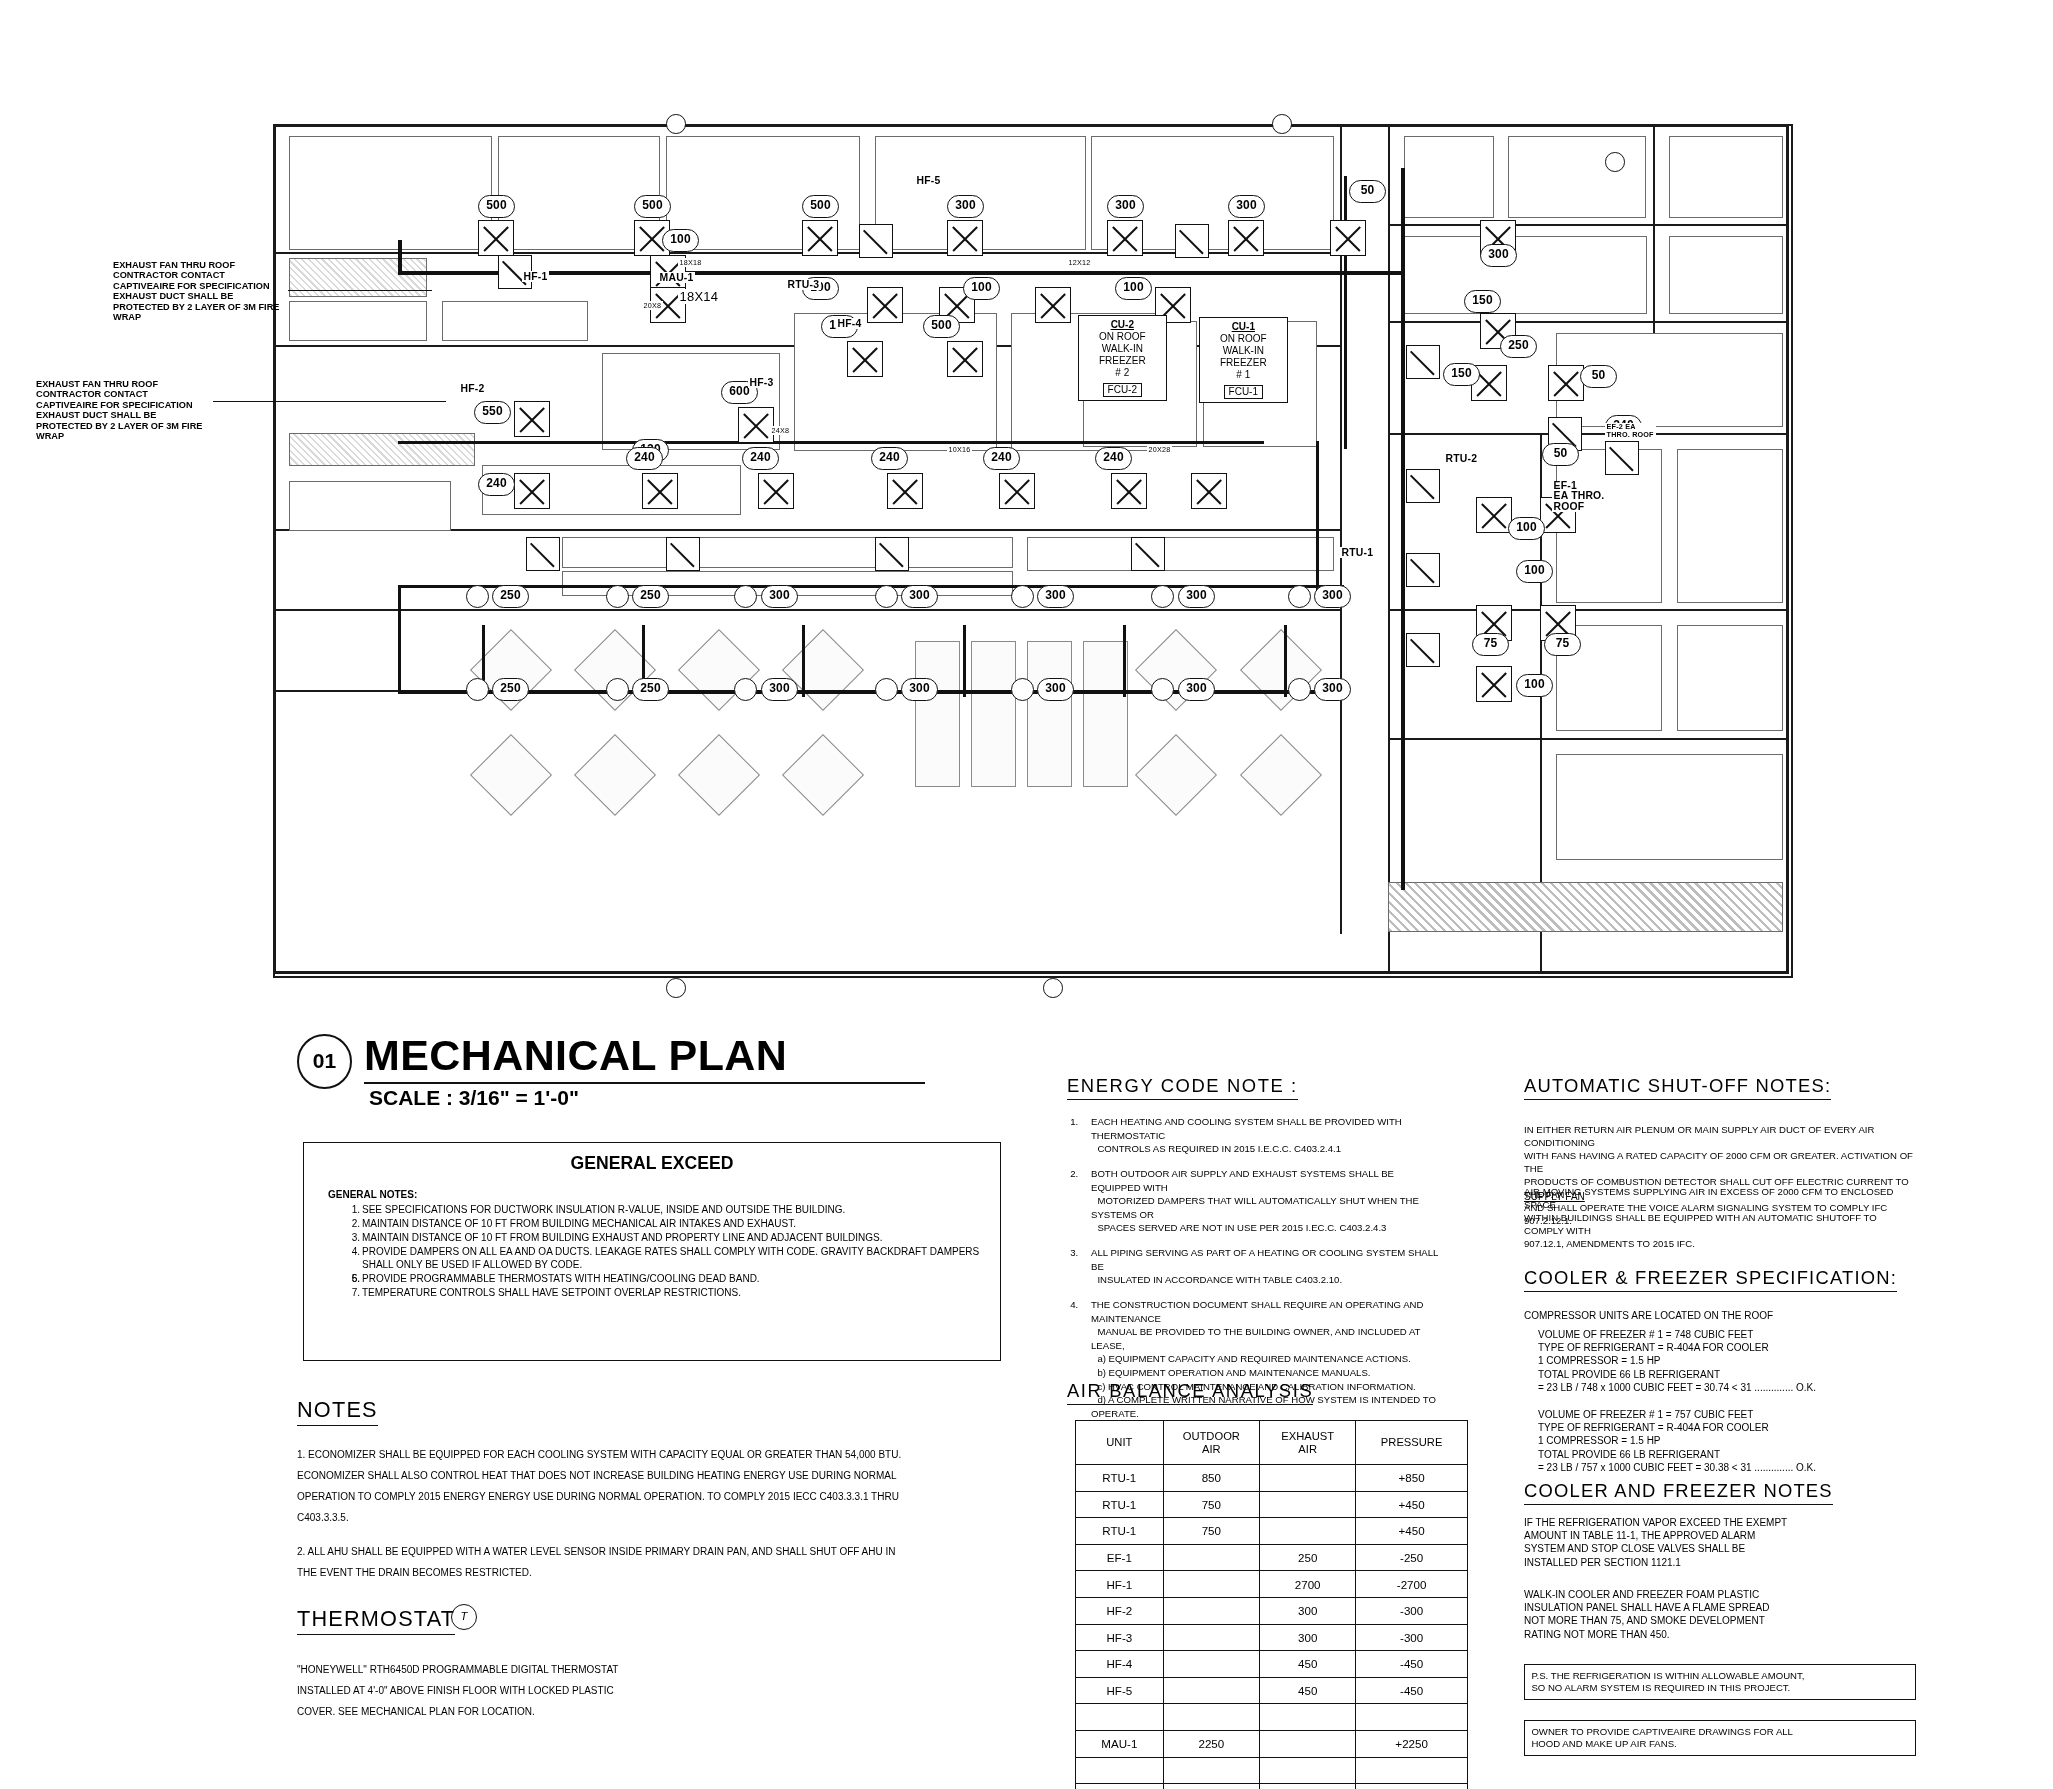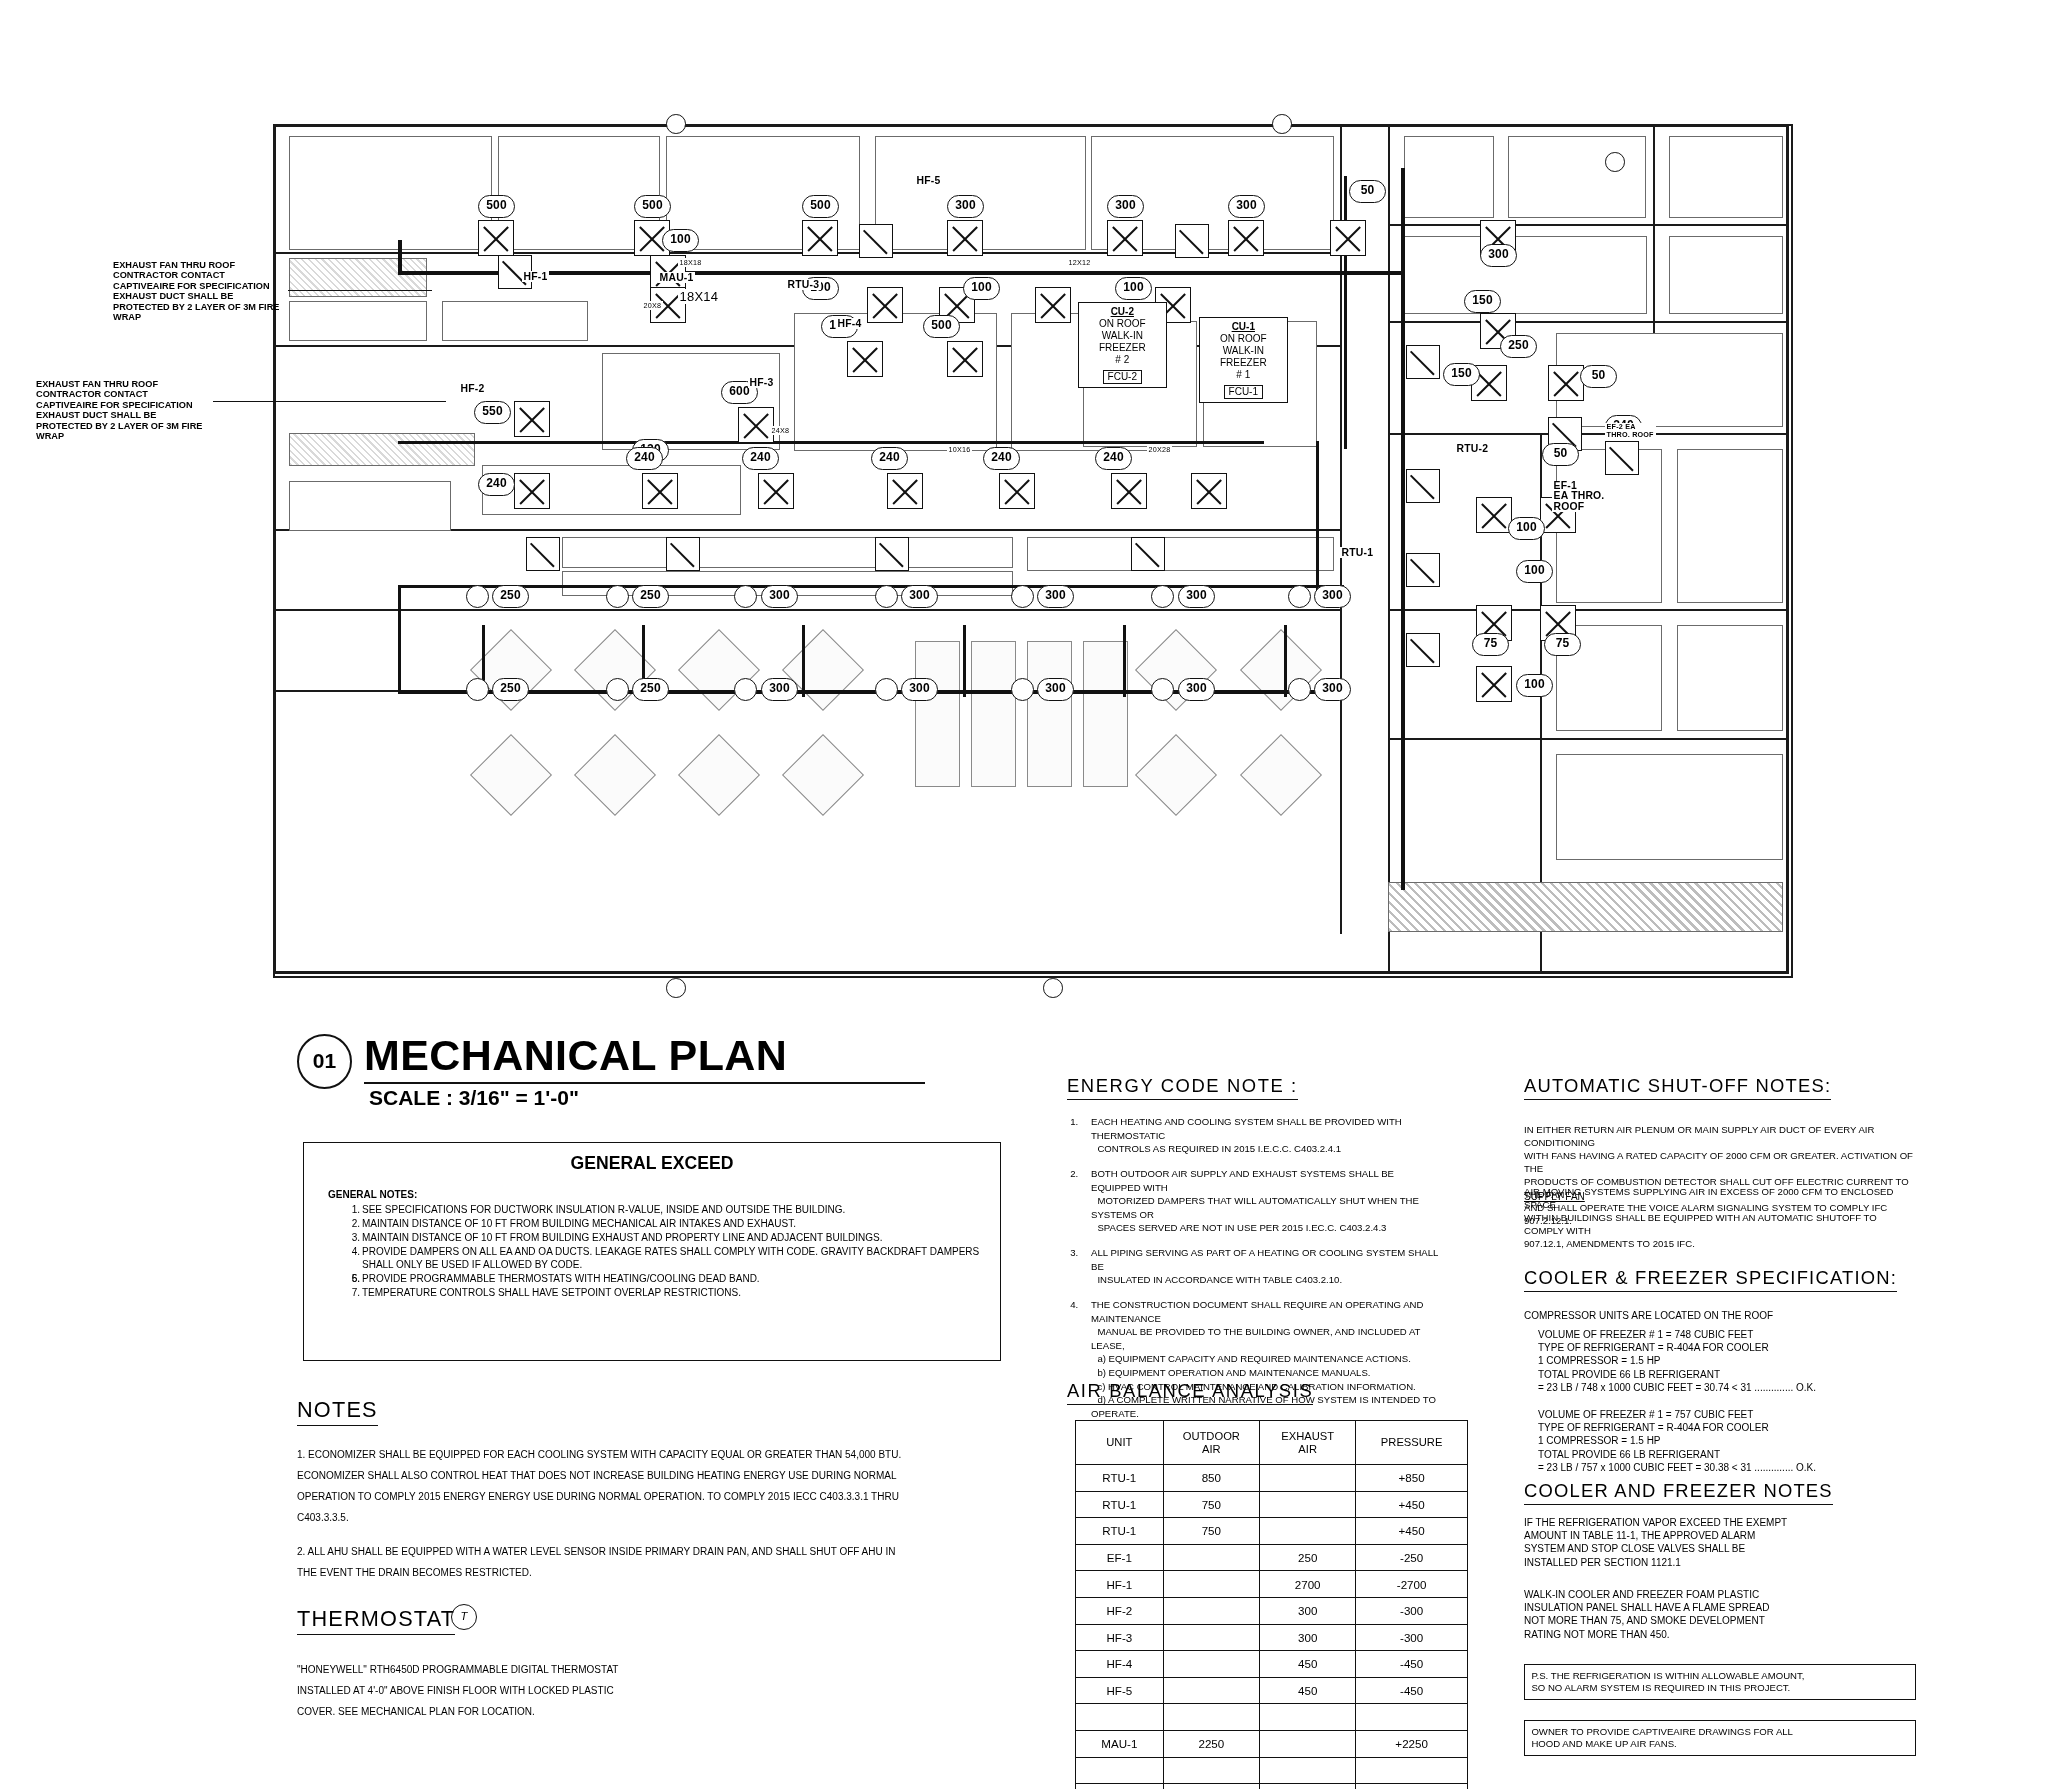--- a/index.html
+++ b/index.html
@@ -549,37 +549,37 @@
     <div class="diffuser-plain" style="left:1165px;top:553px;"></div>
     <div class="diffuser-plain" style="left:1165px;top:265px;"></div>
 
     <div class="eq-label" style="left:674px;top:95px;">HF-5</div>
     <div class="eq-label" style="left:595px;top:238px;">HF-4</div>
     <div class="eq-label" style="left:507px;top:297px;">HF-3</div>
     <div class="eq-label" style="left:218px;top:303px;">HF-2</div>
     <div class="eq-label" style="left:281px;top:191px;">HF-1</div>
     <div class="eq-label" style="left:417px;top:192px;">MAU-1</div>
     <div class="eq-label" style="left:545px;top:199px;">RTU-3</div>
-    <div class="eq-label" style="left:1203px;top:363px;margin-left:11px;">RTU-2</div>
+    <div class="eq-label" style="left:1203px;top:373px;">RTU-2</div>
     <div class="eq-label" style="left:1099px;top:467px;">RTU-1</div>
     <div class="eq-label" style="left:1311px;top:401px;width:56px;line-height:10.4px;">
       <span>EF-1</span><br>
       <span>EA THRO. ROOF</span>
     </div>
     <div class="eq-label" style="left:1364px;top:343px;width:48px;font-size:7.2px;line-height:8px;">EF-2 EA THRO. ROOF</div>
 
     <div class="eq-label" style="left:437px;top:178px;font-size:7.2px;font-weight:400;">18X18</div>
     <div class="eq-label" style="left:437px;top:209px;font-size:13px;font-weight:400;">18X14</div>
     <div class="eq-label" style="left:401px;top:221px;font-size:7.2px;font-weight:400;">20X8</div>
     <div class="eq-label" style="left:826px;top:178px;font-size:7.2px;font-weight:400;">12X12</div>
     <div class="eq-label" style="left:706px;top:365px;font-size:7.2px;font-weight:400;">10X16</div>
     <div class="eq-label" style="left:906px;top:365px;font-size:7.2px;font-weight:400;">20X28</div>
     <div class="eq-label" style="left:529px;top:346px;font-size:7.2px;font-weight:400;">24X8</div>
 
-    <div class="box-label" style="left:837px;top:222px;width:77px;">
+    <div class="box-label" style="left:837px;top:235px;width:77px;">
       <div class="ul">CU-2</div>
       <div>ON ROOF</div>
       <div>WALK-IN</div>
       <div>FREEZER</div>
       <div># 2</div>
       <div style="margin-top:4px;border:0.8px solid #111;display:inline-block;padding:0 4px;">FCU-2</div>
     </div>
     <div class="box-label" style="left:958px;top:237px;width:77px;">
       <div class="ul">CU-1</div>
       <div>ON ROOF</div>

